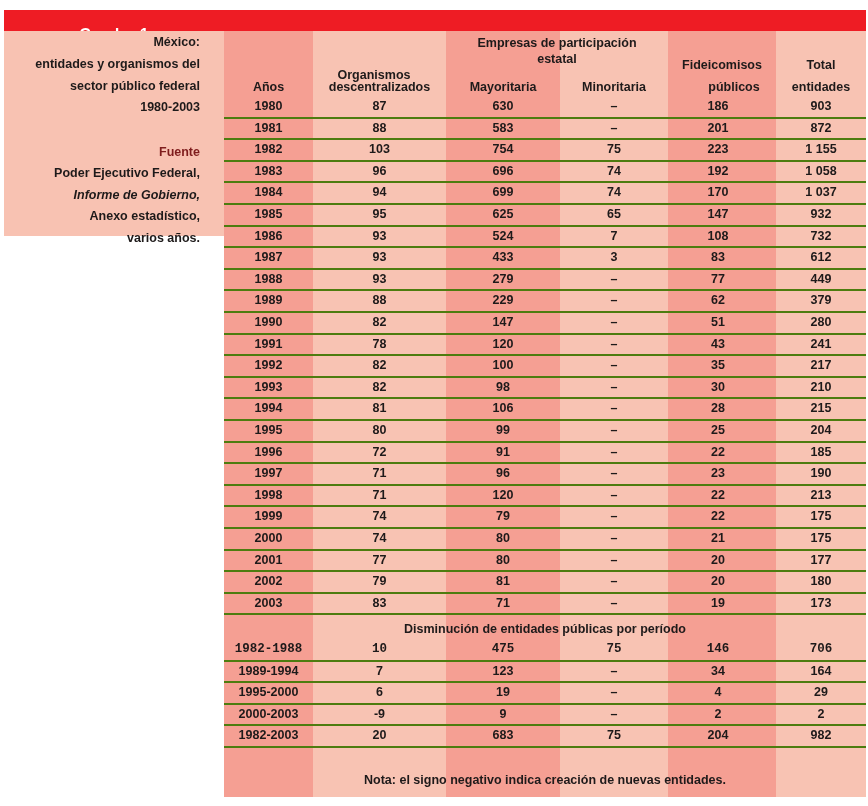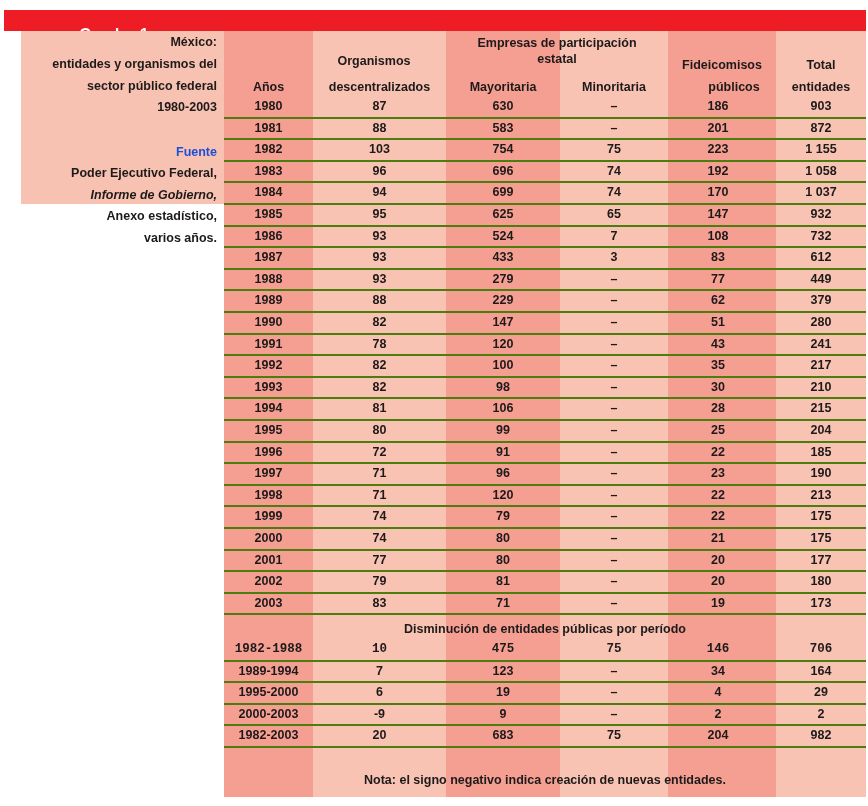--- a/index.html
+++ b/index.html
@@ -1,22 +1,22 @@
 <!DOCTYPE html>
 <html><head>
 <meta charset="utf-8">
 <style>
   html, body { margin: 0; padding: 0; background: #ffffff; }
   body { width: 868px; height: 806px; position: relative; overflow: hidden;
          font-family: "Liberation Sans", "DejaVu Sans", sans-serif; font-weight: bold; color: #1e1a1a; }
   .title-bar { position: absolute; left: 4px; top: 10px; width: 862px; height: 21px; background: #ee1c24; }
   .title-bar span { position: absolute; left: 0; width: 220px; text-align: center; top: 16px; color: #ffffff; font-size: 16px; }
-  .left-panel { position: absolute; left: 21px; top: 31px; width: 220px; height: 173px; background: #f8c2b2; }
+  .left-panel { position: absolute; left: 4px; top: 31px; width: 220px; height: 205px; background: #f8c2b2; }
   .left-panel .line { position: absolute; right: 24px; font-size: 12.5px; white-space: nowrap; text-align: right; }
-  .left-panel .fuente { color: #1d4ed8; }
+  .left-panel .fuente { color: #7f1d1d; }
   .left-panel .italic { font-style: italic; }
   .col { position: absolute; top: 31px; height: 766px; }
   .dark { background: #f59f93; }
   .light { background: #f8c3b3; }
   .hdr { position: absolute; font-size: 12.5px; text-align: center; white-space: nowrap; }
   .row { position: absolute; left: 224px; width: 642px; height: 21.6px; }
   .row.lined { border-bottom: 2px solid #4d7c0f; box-sizing: border-box; }
   .cell { position: absolute; top: 2px; font-size: 12.5px; text-align: center; }
   .c0 { left: 0; width: 89px; }
   .c1 { left: 89px; width: 133px; }
@@ -47,21 +47,21 @@
 </div>
 
 <div class="col dark" style="left:224px;width:89px"></div>
 <div class="col light" style="left:313px;width:133px"></div>
 <div class="col dark" style="left:446px;width:114px"></div>
 <div class="col light" style="left:560px;width:108px"></div>
 <div class="col dark" style="left:668px;width:108px"></div>
 <div class="col light" style="left:776px;width:90px"></div>
 
 <div class="hdr" style="left:224px;width:89px;top:80px">Años</div>
-<div class="hdr" style="left:313px;width:122px;top:54px">Organismos</div>
+<div class="hdr" style="left:313px;width:122px;top:68px">Organismos</div>
 <div class="hdr" style="left:313px;width:133px;top:80px">descentralizados</div>
 <div class="hdr" style="left:446px;width:222px;top:36px">Empresas de participación</div>
 <div class="hdr" style="left:446px;width:222px;top:52px">estatal</div>
 <div class="hdr" style="left:446px;width:114px;top:80px">Mayoritaria</div>
 <div class="hdr" style="left:560px;width:108px;top:80px">Minoritaria</div>
 <div class="hdr" style="left:668px;width:108px;top:58px">Fideicomisos</div>
 <div class="hdr" style="left:668px;width:132px;top:80px">públicos</div>
 <div class="hdr" style="left:776px;width:90px;top:58px">Total</div>
 <div class="hdr" style="left:776px;width:90px;top:80px">entidades</div>
 

